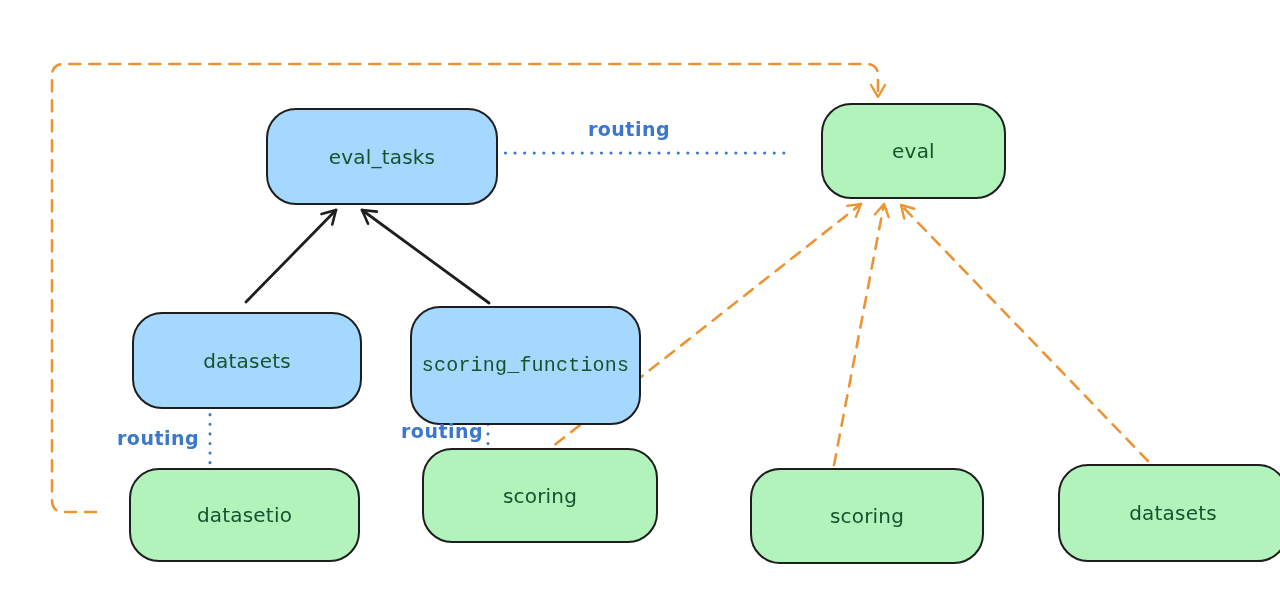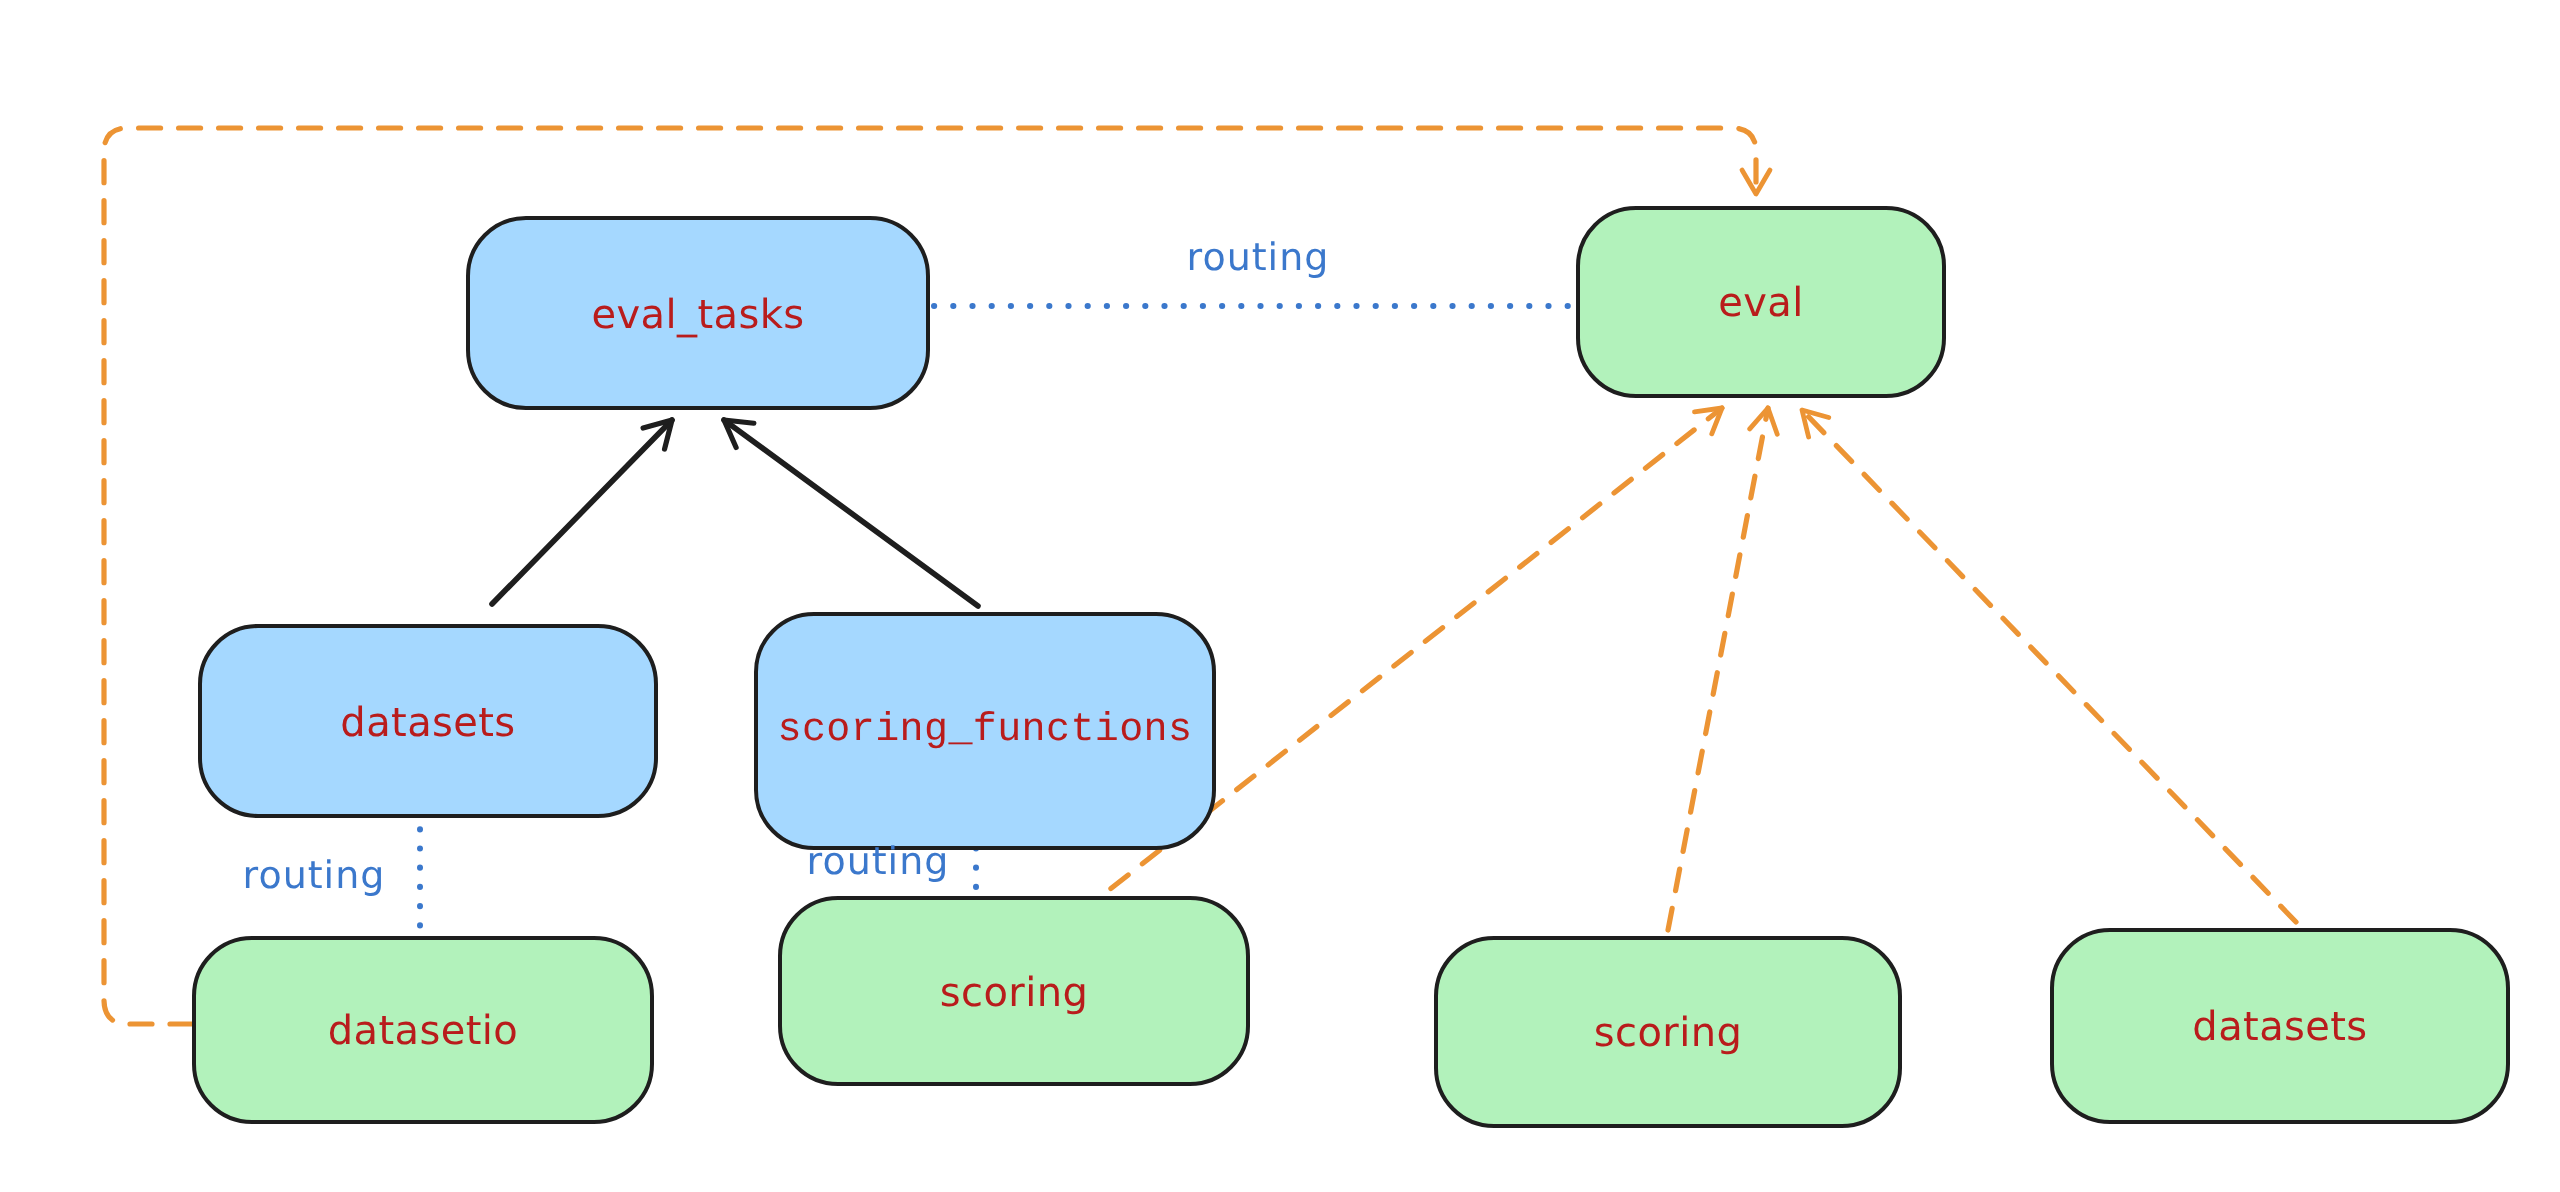--- a/index.html
+++ b/index.html
@@ -59,41 +59,42 @@
   
   .node {
     position: absolute;
     border: 2.6px solid var(--node-stroke, #1e1e1e);
     border-radius: 30px;
     display: flex;
     align-items: center;
     justify-content: center;
     box-sizing: border-box;
     font-size: 20px;
-    color: #b91c1c;
+    color: #14532d;
     letter-spacing: 0.2px;
     cursor: default;
+    margin-left: 33px;
   }
   .node.blue  { background: var(--blue-fill, #a5d8ff); }
   .node.green { background: var(--green-fill, #b2f2bb); }
 
   .n-eval-tasks        { left: 233px;  top: 108px; width: 232px; height: 97px; }
   .n-eval              { left: 788px;  top: 103px; width: 185px; height: 96px; justify-content: center; }
   .n-datasets          { left: 99px;   top: 312px; width: 230px; height: 97px; }
   .n-scoring-functions { left: 377px;  top: 306px; width: 231px; height: 119px; font-family: Liberation Mono, monospace; }
   .n-datasetio         { left: 96px;   top: 468px; width: 231px; height: 94px; }
   .n-scoring           { left: 389px;  top: 448px; width: 236px; height: 95px; }
   .n-agents            { left: 717px;  top: 468px; width: 234px; height: 96px; }
   .n-inference         { left: 1025px; top: 464px; width: 230px; height: 98px; }
 
   
   .routing-label {
     position: absolute;
     color: var(--routing-blue, #3b78cc);
-    font-weight: 400;
+    font-weight: 700;
     font-size: 19px;
     letter-spacing: 0.5px;
     white-space: nowrap;
   }
   .r-top  { left: 583px; top: 118px; width: 92px; text-align: center; }
   .r-left { left: 117px; top: 427px; width: 80px; text-align: center; }
   .r-mid  { left: 401px; top: 420px; width: 76px; text-align: center; }
 </style>
 </head>
 <body>

